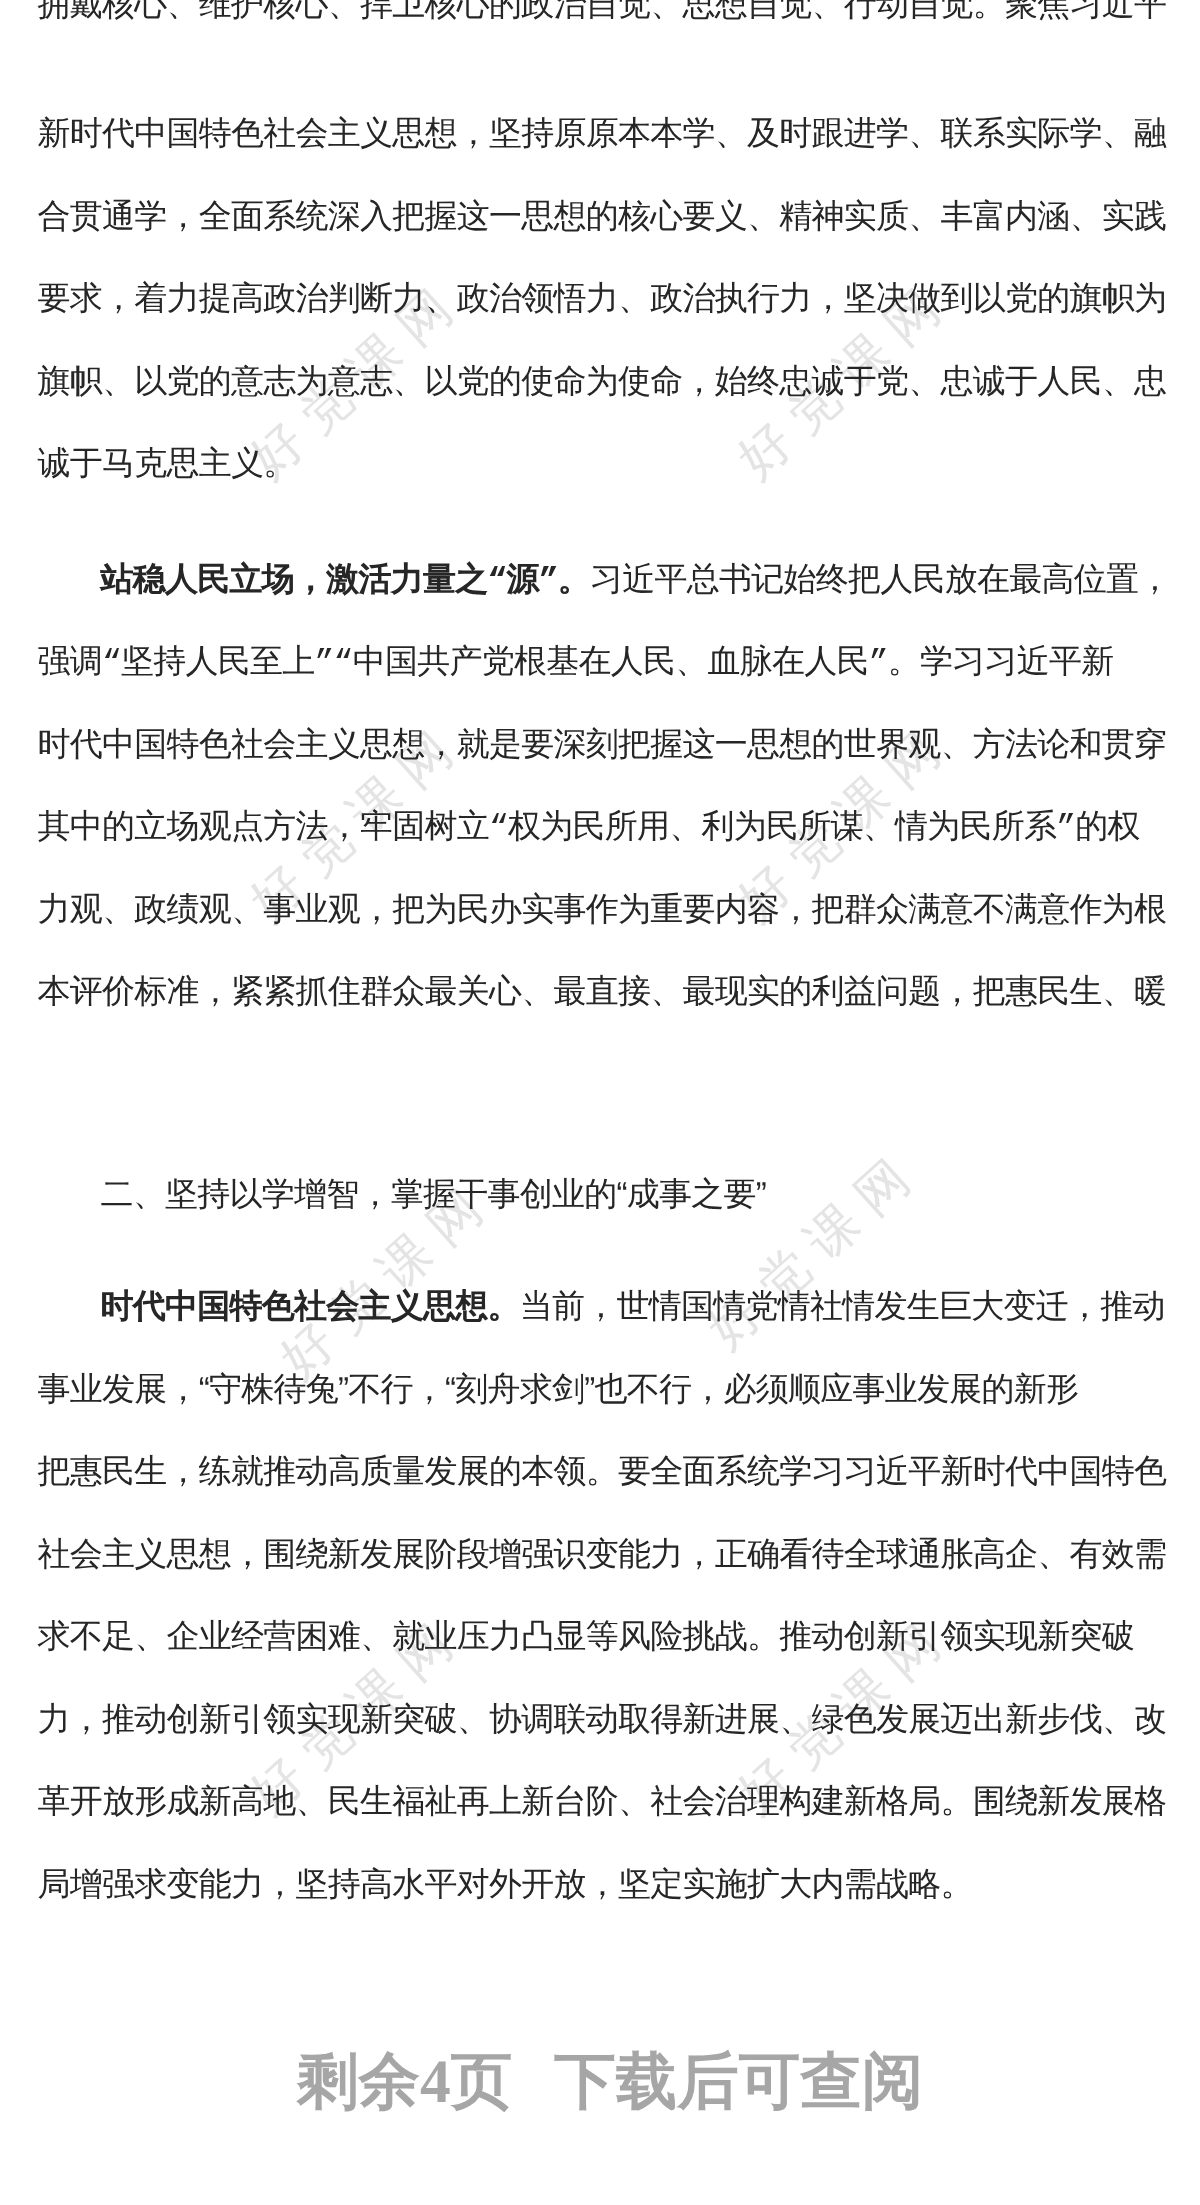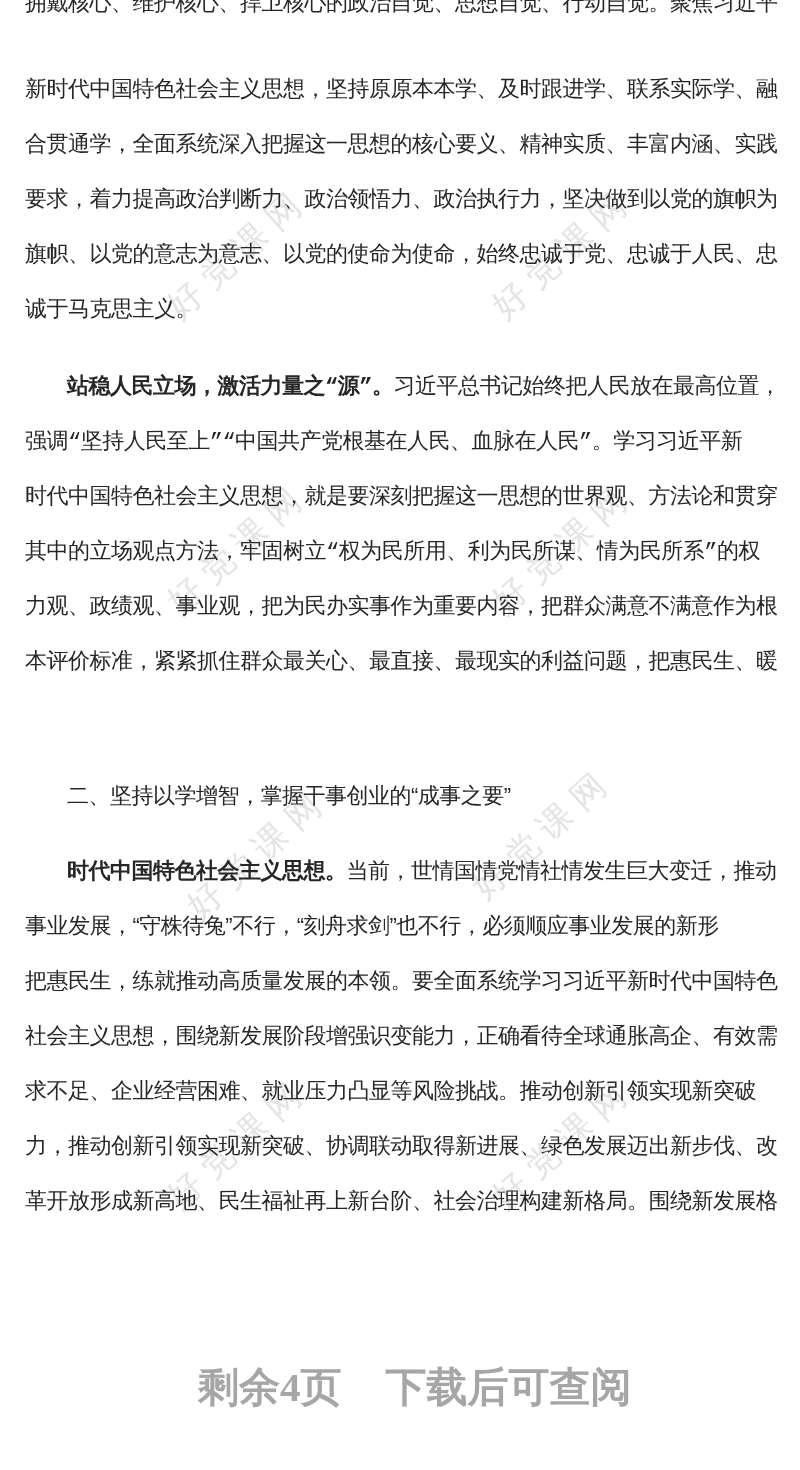--- a/index.html
+++ b/index.html
@@ -59,21 +59,21 @@
     width: 752px;
     z-index: 1;
   }
   
   .footer {
     position: absolute;
     left: 198px;
     top: 1362px;
     z-index: 1;
     display: flex;
-    gap: 44px;
+    gap: 28px;
     font-family: "Liberation Serif", "DejaVu Serif", serif;
     font-weight: 700;
     font-size: 41px;
     line-height: 50px;
     color: #a6a6a6;
     white-space: nowrap;
   }
 </style>
 </head>
 <body>
@@ -119,20 +119,21 @@
   <div class="block" style="top:843px;">
     <div class="textline indent">
       <span class="bold">时代中国特色社会主义思想。</span><span>当前，世情国情党情社情发生巨大变迁，推动</span>
     </div>
     <div class="textline">事业发展，“守株待兔”不行，“刻舟求剑”也不行，必须顺应事业发展的新形</div>
     <div class="textline">把惠民生，练就推动高质量发展的本领。要全面系统学习习近平新时代中国特色</div>
     <div class="textline">社会主义思想，围绕新发展阶段增强识变能力，正确看待全球通胀高企、有效需</div>
     <div class="textline">求不足、企业经营困难、就业压力凸显等风险挑战。推动创新引领实现新突破</div>
     <div class="textline">力，推动创新引领实现新突破、协调联动取得新进展、绿色发展迈出新步伐、改</div>
     <div class="textline">革开放形成新高地、民生福祉再上新台阶、社会治理构建新格局。围绕新发展格</div>
+    <div class="textline">局增强求变能力，坚持高水平对外开放，坚定实施扩大内需战略。</div>
   </div>
 
   <div class="footer">
     <span>剩余4页</span>
     <span>下载后可查阅</span>
   </div>
 
 </div>
 
 </body></html>

